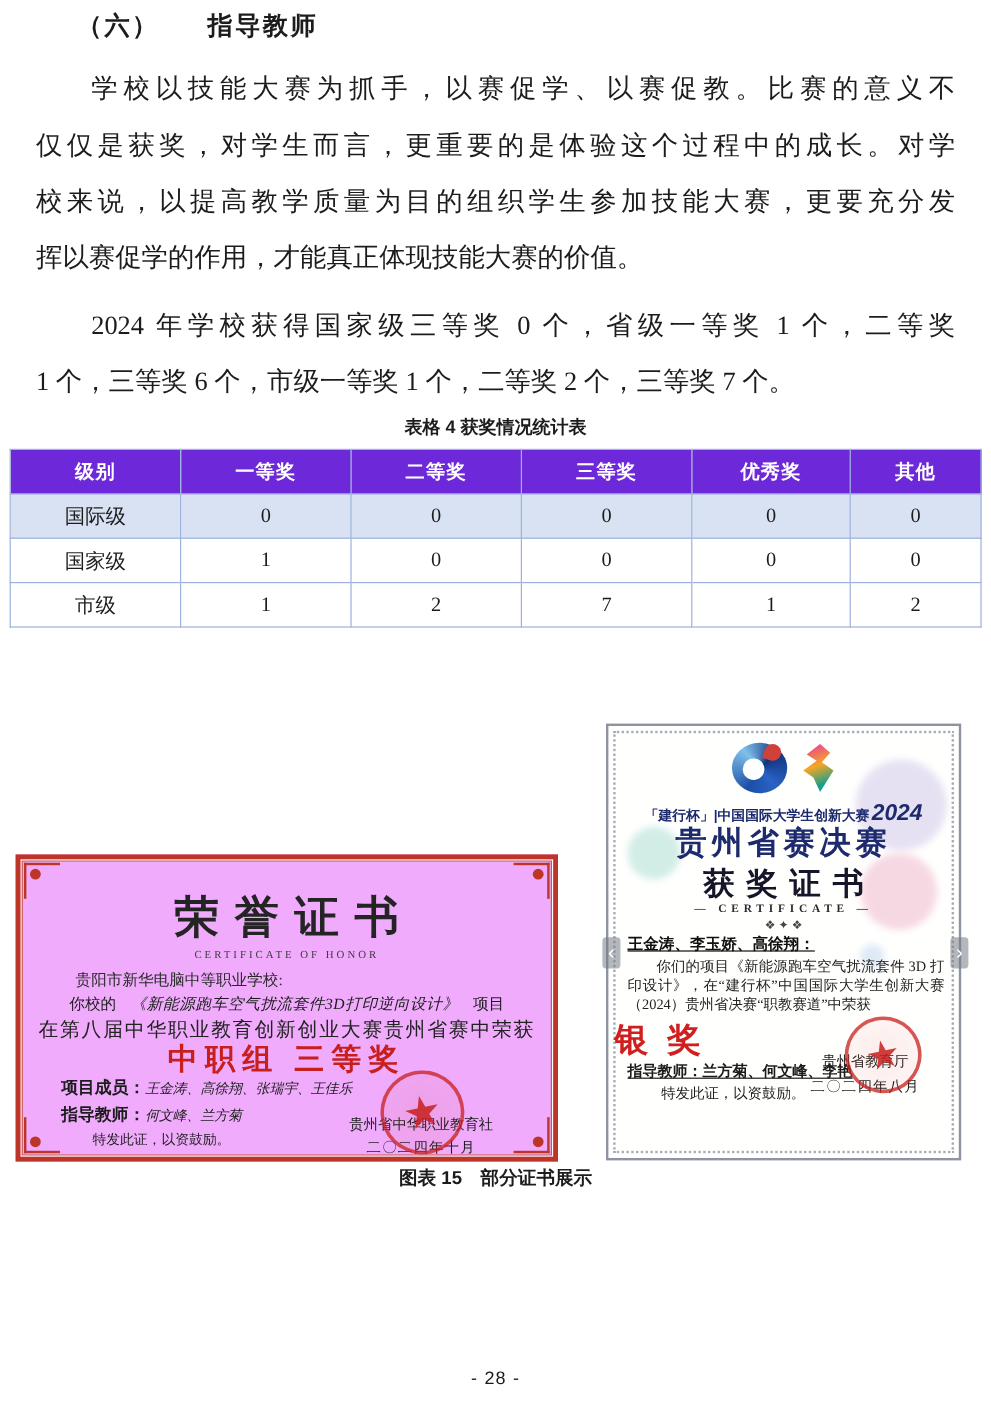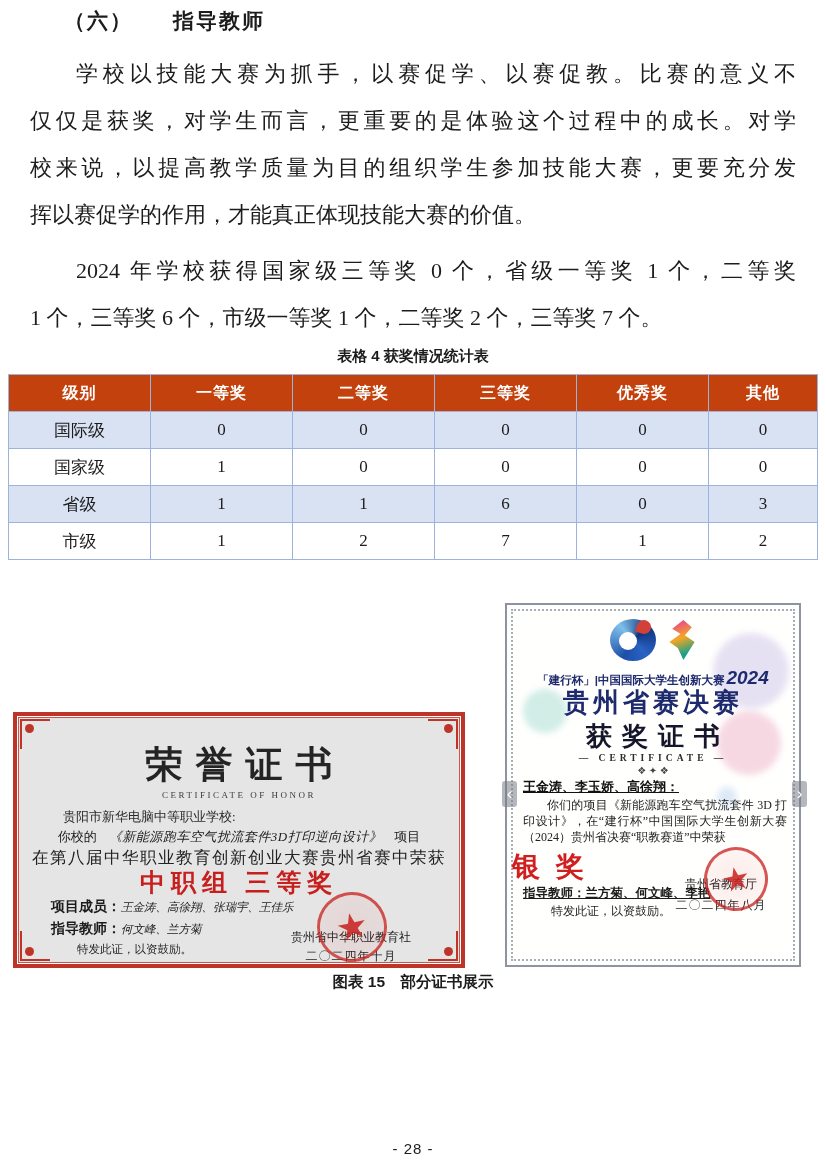--- a/index.html
+++ b/index.html
@@ -21,28 +21,28 @@
   .pline.indent { padding-left:46px; }
   .pline.lastline { text-align-last:left; }
   #p1 { top:50px; } #p2 { top:247px; } #p3 { top:1006px; }
 
   
   #table-caption { top:347px; left:0; width:826px; text-align:center;
     font-family:"Liberation Sans",sans-serif; font-weight:bold; font-size:15px; }
   #awards-table { top:374px; left:8px; width:810px; border-collapse:collapse; table-layout:fixed; }
   #awards-table th, #awards-table td {
     border:1px solid #9db2dc; height:37px; text-align:center; vertical-align:middle; }
-  #awards-table th { background:#c2410c; color:#ffffff;
+  #awards-table th { background:#6d28d9; color:#ffffff;
     font-family:"Liberation Sans",sans-serif; font-size:16px; font-weight:bold; letter-spacing:1px; }
   #awards-table td { font-size:17px;margin-left:24px; }
   #awards-table tr.band td { background:#d9e2f3; }
 
   
   #cert-left { left:13px; top:712px; width:452px; height:256px;
-    background:#e5e5e5; border:4px solid #bd3529;
+    background:#f0abfc; border:4px solid #bd3529;
     box-shadow: inset 0 0 0 1px #fff, inset 0 0 0 2px #c8574a; padding-left: 12px; }
   .corner { position:absolute; width:30px; height:30px; border:2px solid #bd3529; }
   .corner::after { content:""; position:absolute; width:9px; height:9px;
     border-radius:50%; background:#bd3529; }
   .c-tl { top:3px; left:3px; border-right:none; border-bottom:none; }
   .c-tl::after { top:3px; left:3px; }
   .c-tr { top:3px; right:3px; border-left:none; border-bottom:none; }
   .c-tr::after { top:3px; right:3px; }
   .c-bl { bottom:3px; left:3px; border-right:none; border-top:none; }
   .c-bl::after { bottom:3px; left:3px; }
@@ -187,28 +187,20 @@
       <td>0</td>
     </tr>
     <tr>
       <td>国家级</td>
       <td>1</td>
       <td>0</td>
       <td>0</td>
       <td>0</td>
       <td>0</td>
     </tr>
-    <tr class="band">
-      <td>省级</td>
-      <td>1</td>
-      <td>1</td>
-      <td>6</td>
-      <td>0</td>
-      <td>3</td>
-    </tr>
     <tr>
       <td>市级</td>
       <td>1</td>
       <td>2</td>
       <td>7</td>
       <td>1</td>
       <td>2</td>
     </tr>
   </tbody>
 </table>

